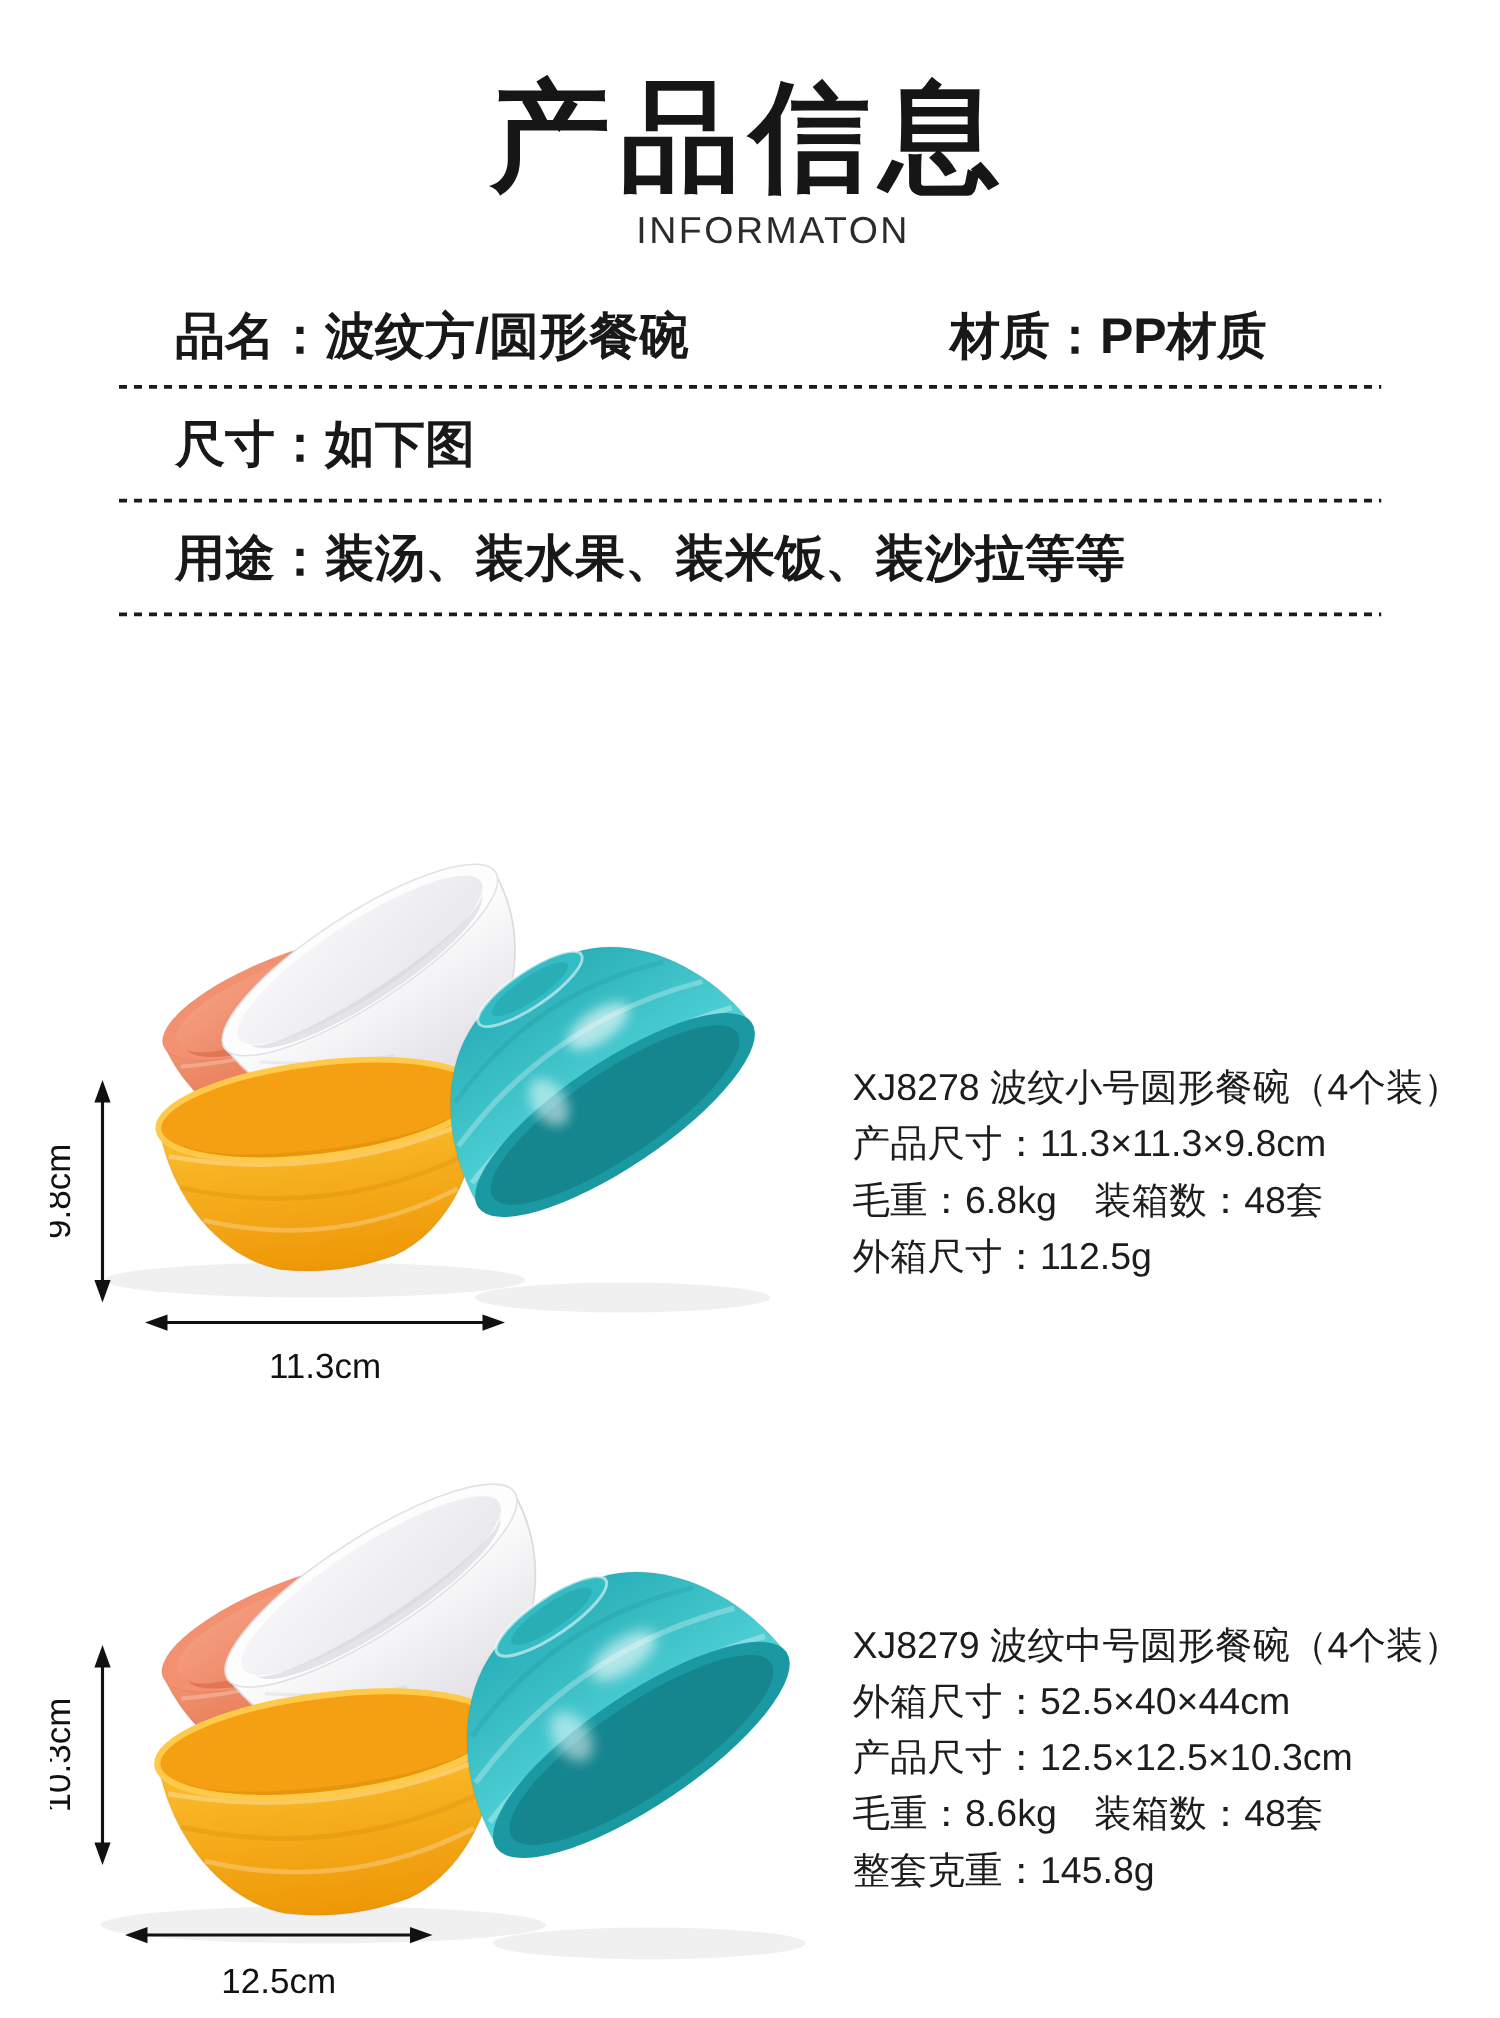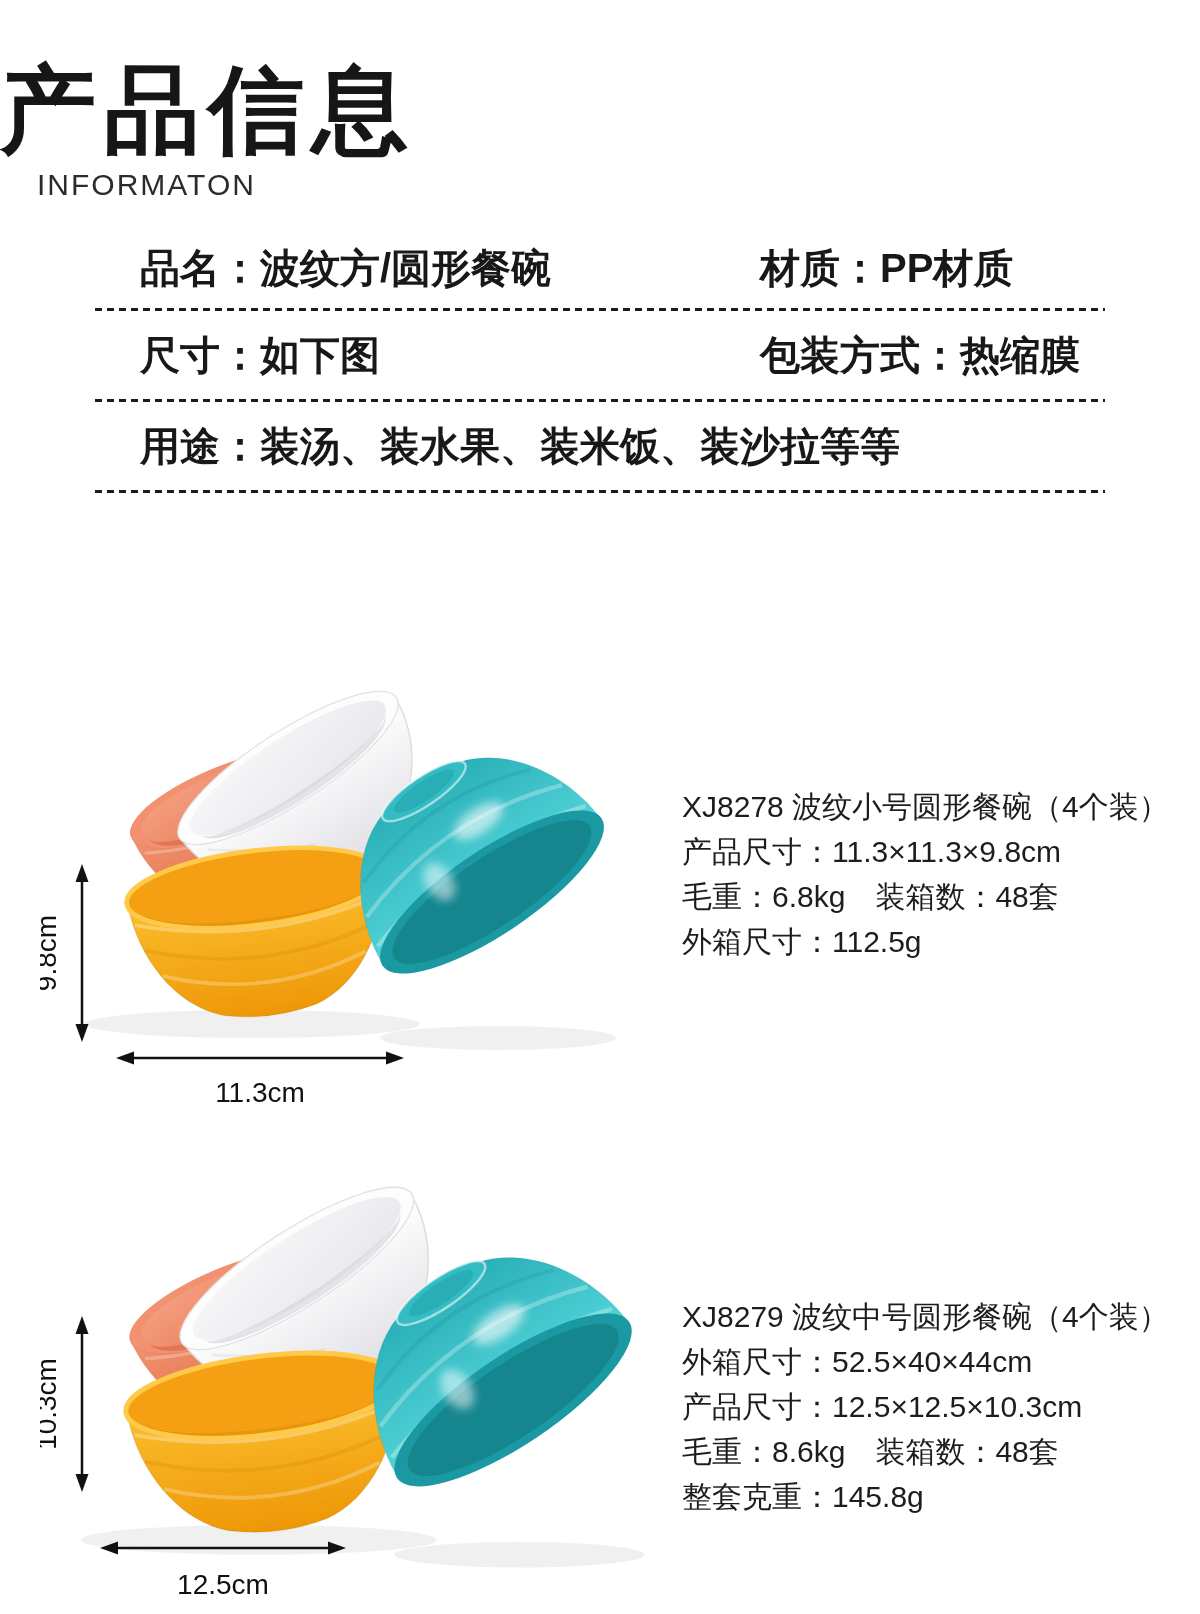--- a/index.html
+++ b/index.html
@@ -7,21 +7,21 @@
   body {
     width:1200px; height:1614px;
     position:relative;
     font-family:"Liberation Sans","DejaVu Sans",sans-serif;
     color:#1a1a1a;
     overflow:hidden;
   }
   .page { position:absolute; inset:0; }
 
   
-  .header { position:absolute; top:58px; left:0; width:100%; }
+  .header { position:absolute; top:58px; left:0; width:100%; text-align:center; }
   .header h1 {
     font-size:96px; font-weight:700; letter-spacing:8px;
     color:#161616; line-height:1.08;
   }
   .header .subtitle {
     margin-top:6px; font-size:30px; letter-spacing:2px;
     color:#2b2b2b; font-weight:400;padding-left:37px;
   }
 
   
@@ -36,21 +36,21 @@
     background:repeating-linear-gradient(90deg,#1b1b1b 0 7px,transparent 7px 12px);
   }
 
   
   .photo { position:absolute; }
   .photo svg { display:block; }
   #photo-1 { left:40px;  top:660px;  width:620px; height:460px; }
   #photo-2 { left:40px;  top:1118px; width:620px; height:500px; }
 
   .info { position:absolute; width:480px; }
-  #info-1 { left:682px; top:784px; }
+  #info-1 { left:682px; top:848px; }
   #info-2 { left:682px; top:1294px; }
   .info-line {
     font-size:30px; line-height:45px; color:#1d1d1f;
     white-space:nowrap; font-weight:400;
   }
   .dim-text { font-size:28px; fill:#111; font-family:"Liberation Sans","DejaVu Sans",sans-serif; }
 </style>
 </head>
 <body>
 
@@ -140,21 +140,20 @@
   </div>
 
   <div class="spec-table">
     <div class="spec-row">
       <div class="spec-cell spec-left">品名：波纹方/圆形餐碗</div>
       <div class="spec-cell spec-right">材质：PP材质</div>
     </div>
     <div class="dash-line"></div>
     <div class="spec-row tall">
       <div class="spec-cell spec-left">尺寸：如下图</div>
-      <div class="spec-cell spec-right">包装方式：热缩膜</div>
     </div>
     <div class="dash-line"></div>
     <div class="spec-row tall">
       <div class="spec-cell spec-left">用途：装汤、装水果、装米饭、装沙拉等等</div>
     </div>
     <div class="dash-line"></div>
   </div>
 
   <div class="photo" id="photo-1">
     <svg viewBox="0 0 620 460" width="620" height="460">

